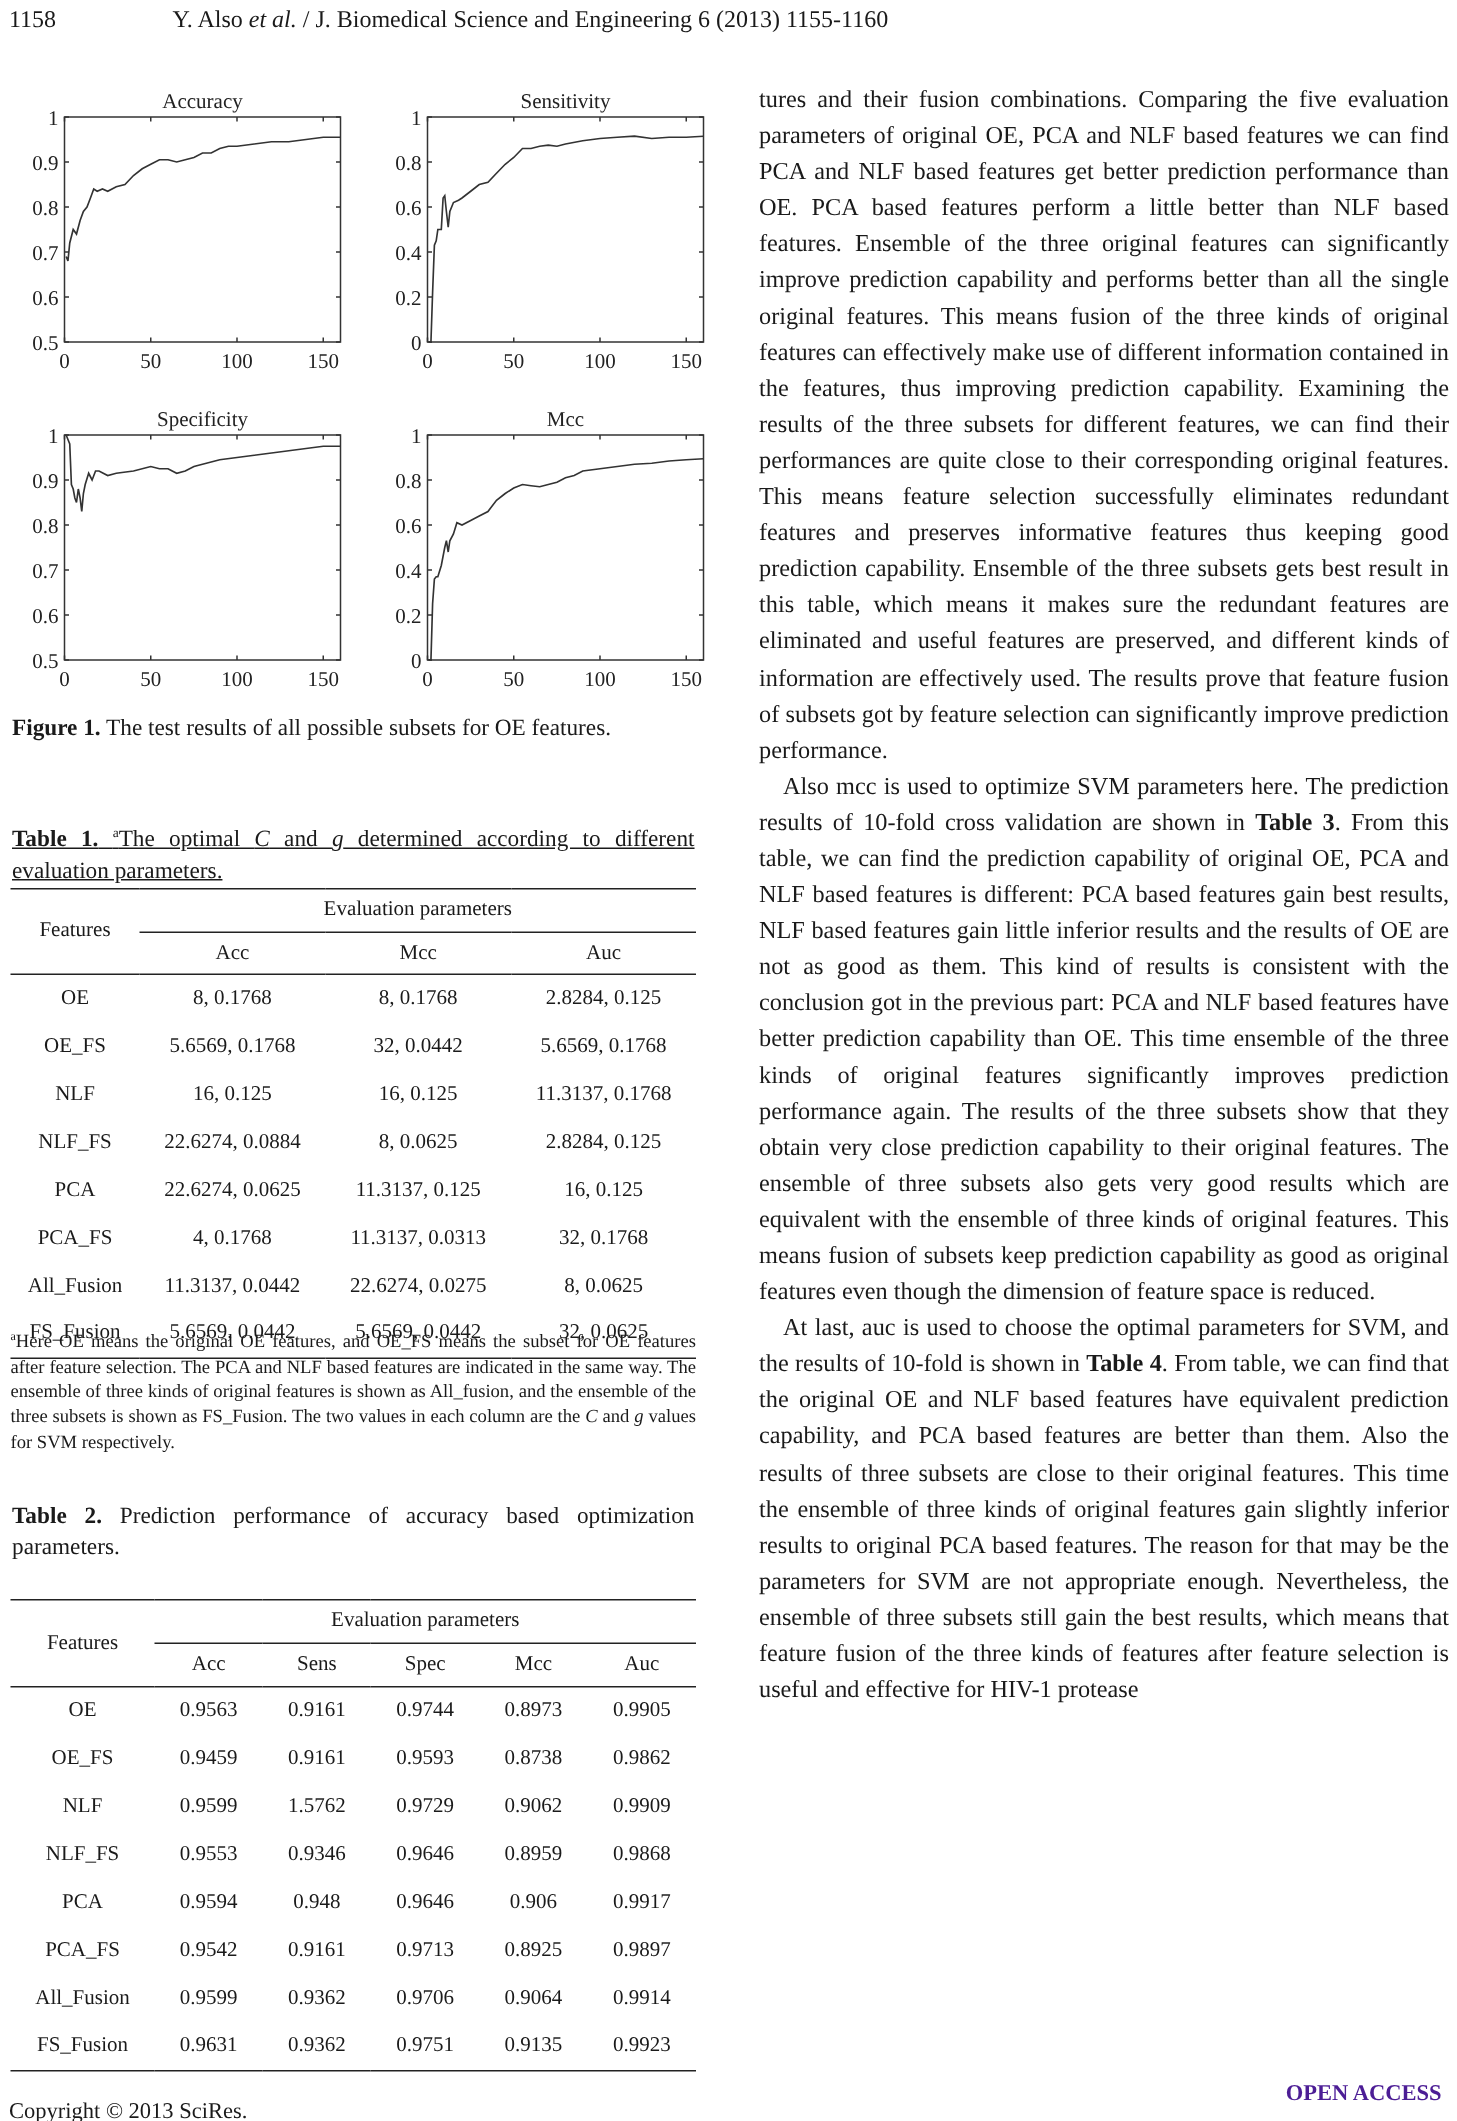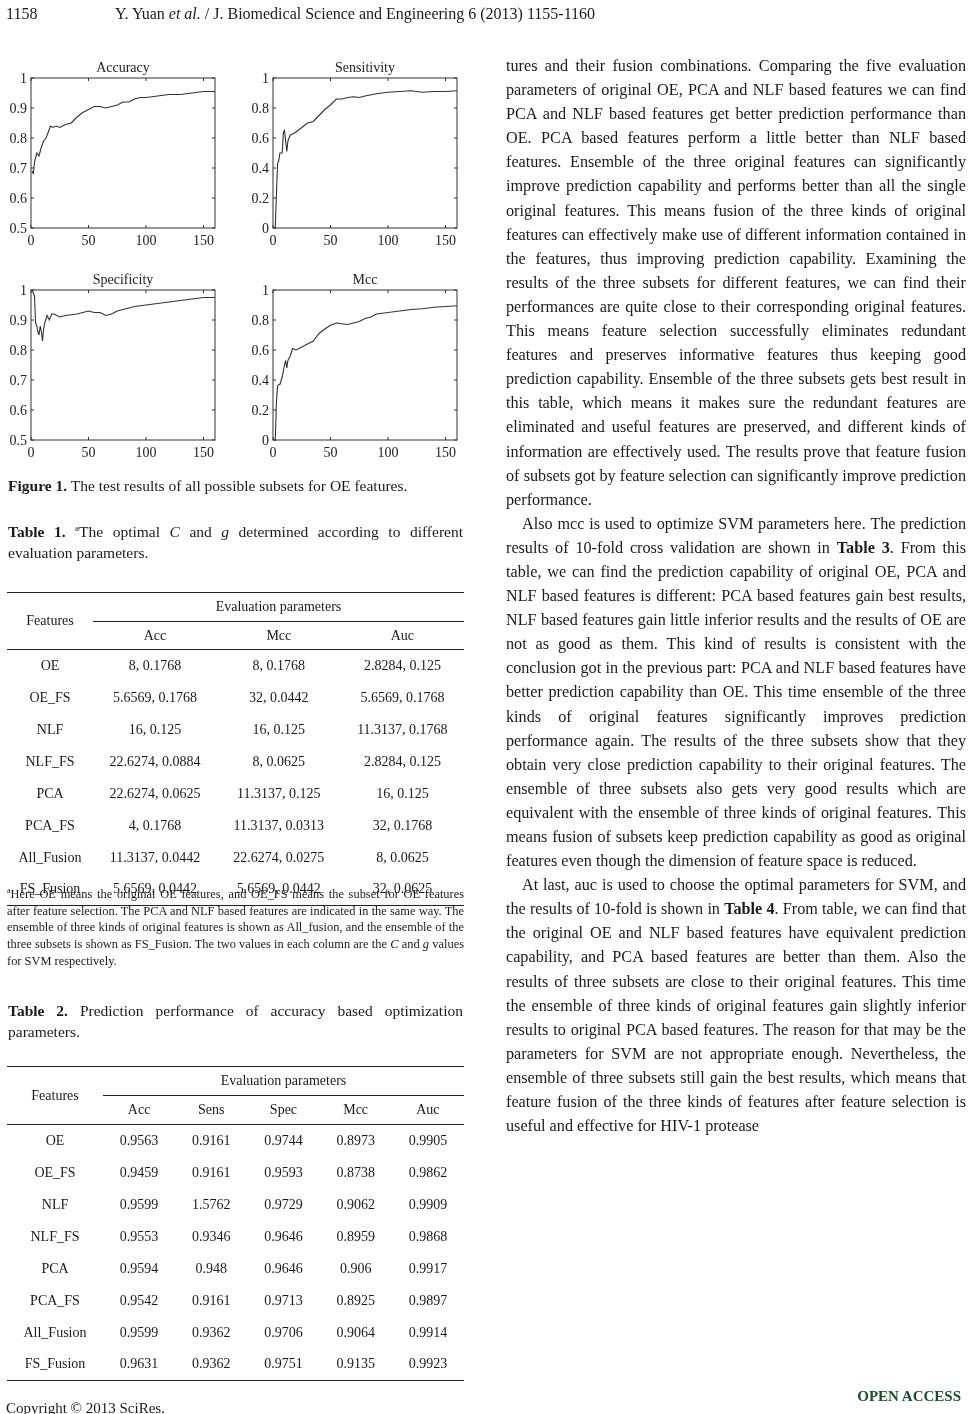--- a/index.html
+++ b/index.html
@@ -2,46 +2,46 @@
 <html><head>
 <meta charset="utf-8">
 <style>
   html, body { margin:0; padding:0; background:#ffffff; }
   body { width:971px; height:1414px; position:relative; overflow:hidden;
          font-family:"Liberation Serif", "DejaVu Serif", serif; color:#1a1a1a; }
   .abs { position:absolute; }
   .hdr-page { left:6px; top:5px; font-size:16px; }
   .hdr-title { left:115px; top:5px; font-size:16px; width:760px; }
   .hdr-title i { font-style:italic;text-align:right; }
-  .fig { left:0; top:50px; width:470px; height:420px; }
+  .fig { left:12px; top:50px; width:470px; height:420px; }
   .fig svg text { font-family:"Liberation Serif", "DejaVu Serif", serif; fill:#222; }
   .cap { font-size:15.5px; line-height:21px; text-align:justify; width:455px; left:8px; }
   .cap b { font-weight:bold; }
   .cap sup { font-size:9px; }
   table.t { position:absolute; left:7px; width:457px; border-collapse:collapse; font-size:14px; }
   table.t td, table.t th { text-align:center; font-weight:normal; padding:0; }
   table.t thead tr.top th { border-top:1.4px solid #222; }
   table.t .sub { border-top:1.2px solid #222; }
   table.t tbody tr:first-child td { border-top:1.2px solid #222; }
   table.t tbody tr:last-child td { border-bottom:1.4px solid #222; }
   .note { left:7px; width:457px; font-size:12.4px; line-height:16.6px; text-align:justify; }
   .note sup { font-size:8px; }
   .note i { font-style:italic; }
   .rcol { left:506px; width:460px; font-size:16.2px; line-height:24.1px; text-align:justify; }
   .rcol p { margin:0; text-indent:0; }
   .rcol p.ind { text-indent:16px; }
   .rcol b { font-weight:bold; }
   .foot-l { left:6px; top:1388px; font-size:15px;margin-top:12px; }
-  .foot-r { right:10px; top:1388px; font-size:15px; font-weight:bold; color:#14532d; }
+  .foot-r { right:10px; top:1388px; font-size:15px; font-weight:bold; color:#4c1d95; }
 </style>
 </head>
 <body>
 
 <div class="abs hdr-page">1158</div>
-<div class="abs hdr-title"><span>Y. Yuan </span><i>et al.</i><span> / J. Biomedical Science and Engineering 6 (2013) 1155-1160</span></div>
+<div class="abs hdr-title"><span>Y. Also </span><i>et al.</i><span> / J. Biomedical Science and Engineering 6 (2013) 1155-1160</span></div>
 
 <div class="abs fig">
   <svg id="figsvg" width="470" height="420" viewBox="0 0 470 420">
       <g>
         <text x="123" y="22" text-anchor="middle" font-size="14">Accuracy</text>
         <rect x="31" y="28" width="184" height="150" fill="none" stroke="#333" stroke-width="1"></rect>
         <line x1="31" x2="34" y1="178" y2="178" stroke="#333" stroke-width="1"></line>
         <line x1="212" x2="215" y1="178" y2="178" stroke="#333" stroke-width="1"></line>
         <text x="27" y="183" text-anchor="end" font-size="14">0.5</text>
         <line x1="31" x2="34" y1="148" y2="148" stroke="#333" stroke-width="1"></line>
@@ -176,21 +176,21 @@
         <line x1="445.5" x2="445.5" y1="390" y2="387" stroke="#333" stroke-width="1"></line>
         <line x1="445.5" x2="445.5" y1="240" y2="243" stroke="#333" stroke-width="1"></line>
         <text x="445.5" y="407" text-anchor="middle" font-size="14">150</text>
         <polyline points="274.1,390.0 275.3,390.0 276.4,352.5 277.6,336.0 278.8,334.5 279.9,334.5 282.2,327.0 284.5,315.0 285.6,310.5 286.8,318.0 287.9,310.5 290.3,306.0 292.6,298.5 296.0,300.0 301.8,297.0 307.5,294.0 313.3,291.0 319.0,283.5 324.8,279.0 330.5,275.3 336.3,273.0 342.0,273.8 347.8,274.5 353.5,273.0 359.3,271.5 365.0,268.5 370.8,267.0 376.5,264.0 388.0,262.5 399.5,261.0 411.0,259.5 422.5,258.8 434.0,257.3 445.5,256.5 457.0,255.8" fill="none" stroke="#333" stroke-width="1.1"></polyline>
       </g>
     </svg>
 </div>
 
 <div class="abs cap" style="top:475px;"><b>Figure 1.</b><span> The test results of all possible subsets for OE features.</span></div>
 
-<div class="abs cap" style="top:518px;"><b>Table 1.</b> <sup>a</sup><span>The optimal </span><i>C</i><span> and </span><i>g</i><span> determined according to different evaluation parameters.</span></div>
+<div class="abs cap" style="top:545px;text-decoration:underline;"><b>Table 1.</b> <sup>a</sup><span>The optimal </span><i>C</i><span> and </span><i>g</i><span> determined according to different evaluation parameters.</span></div>
 
 <table class="t" id="table1" style="top:592px;">
   <thead>
     <tr class="top" style="height:29px;">
       <th rowspan="2" style="width:86px;">Features</th>
       <th colspan="3">Evaluation parameters</th>
     </tr>
     <tr style="height:28px;" id="t1cols">
         <th class="sub">Acc</th>
         <th class="sub">Mcc</th>

